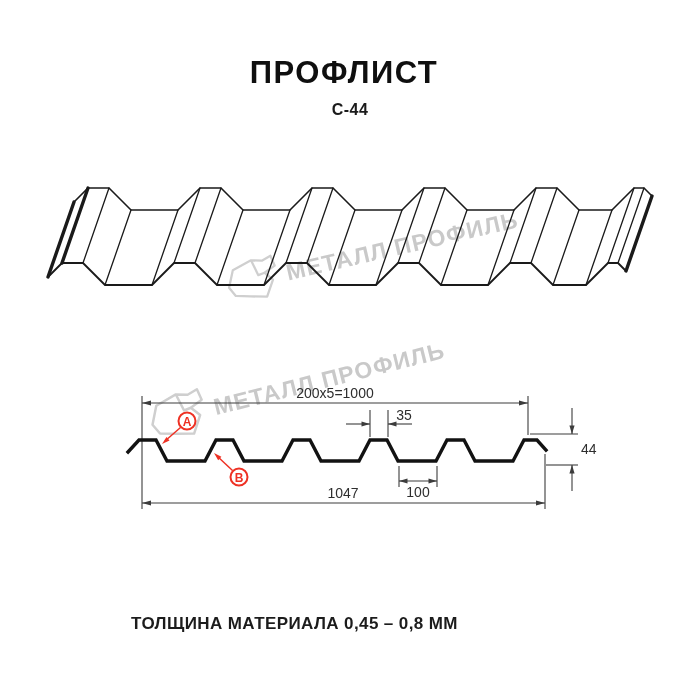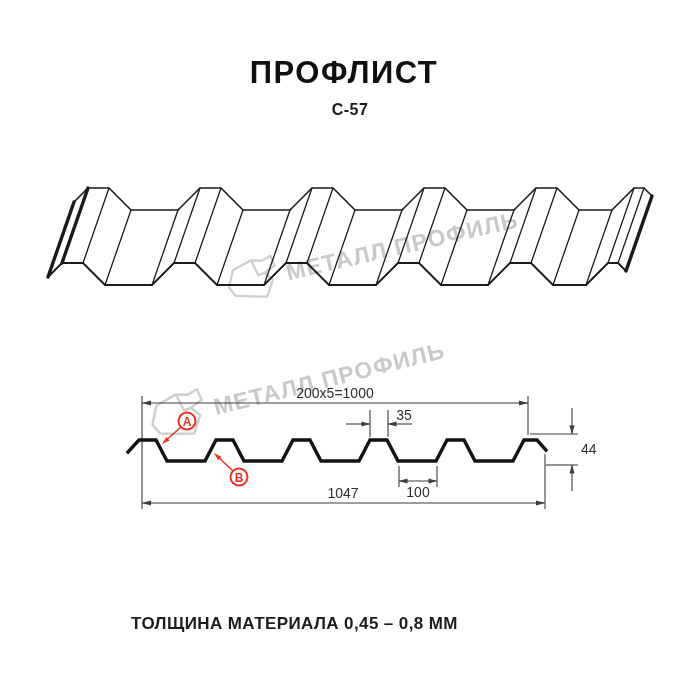--- a/index.html
+++ b/index.html
@@ -51,21 +51,21 @@
 
 <div class="wm wm2">
   <svg width="62" height="54" viewBox="0 0 60 52">
     <path d="M5,28 L13,11 L34,5 L45,8 L55,5 L57,16 L45,21 L52,30 L42,46 L25,42 L10,38 Z" fill="none" stroke="#cfcfcf" stroke-width="2.4" stroke-linejoin="round"></path>
     <path d="M34,5 L38,22 L45,21" fill="none" stroke="#cfcfcf" stroke-width="2.4" stroke-linejoin="round"></path>
   </svg>
   <span class="wm-text">МЕТАЛЛ ПРОФИЛЬ</span>
 </div>
 
 <div class="title">ПРОФЛИСТ</div>
-<div class="subtitle">С-57</div>
+<div class="subtitle">С-44</div>
 <div class="footer">ТОЛЩИНА МАТЕРИАЛА 0,45 – 0,8 ММ</div>
 
 <svg class="draw" width="700" height="700" viewBox="0 0 700 700">
 
   <g stroke="#1a1a1a" fill="none" stroke-linejoin="round" stroke-linecap="round">
 
     <path stroke-width="1.6" d="M74,202 L88,188 L109,188 L131,210 L178,210 L200,188 L221,188 L243,210
       L290,210 L312,188 L333,188 L355,210 L402,210 L424,188 L445,188 L467,210 L514,210 L536,188
       L557,188 L579,210 L612,210 L634,188 L644,188 L652,196"></path>
 

